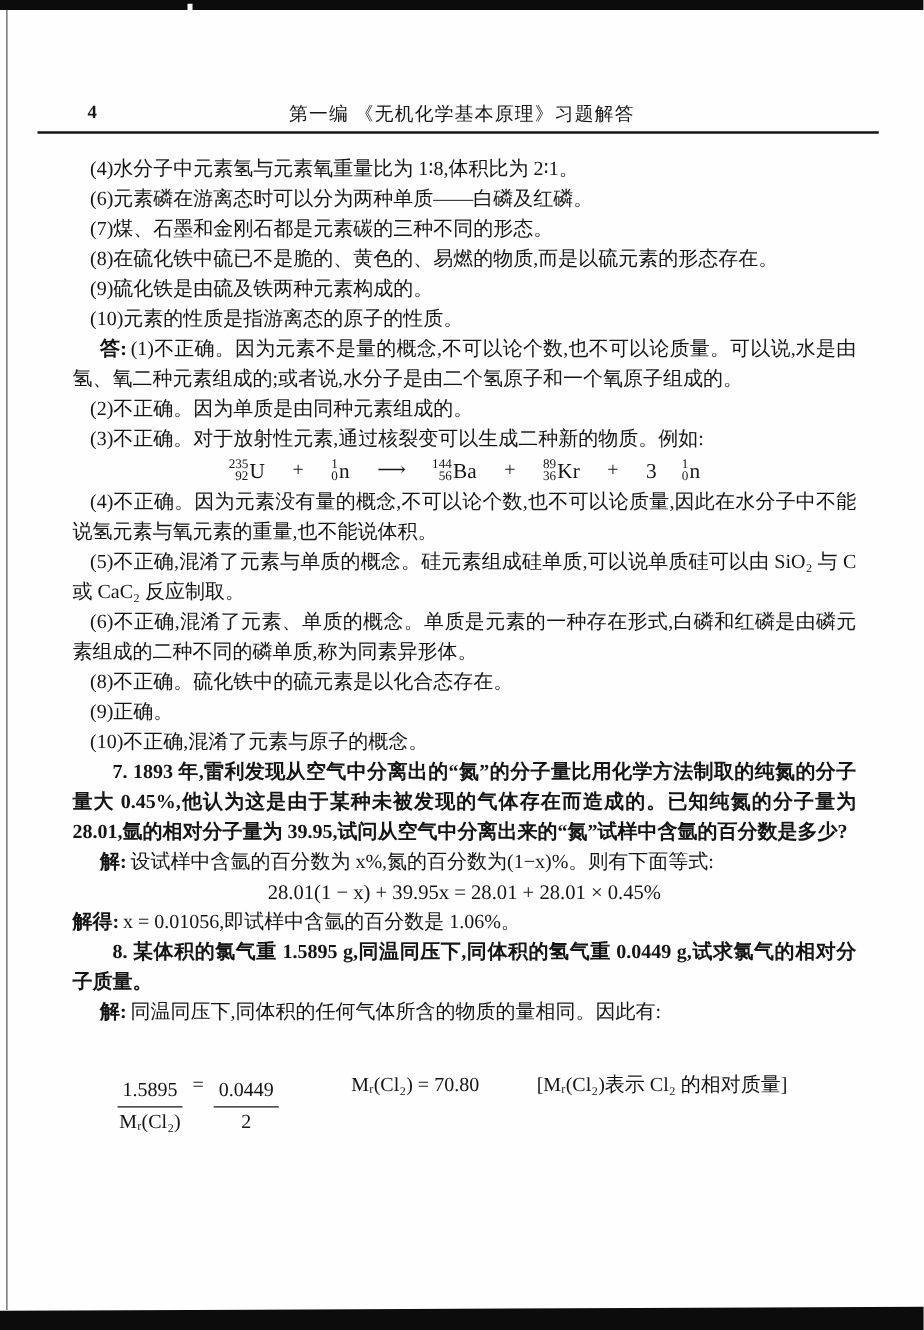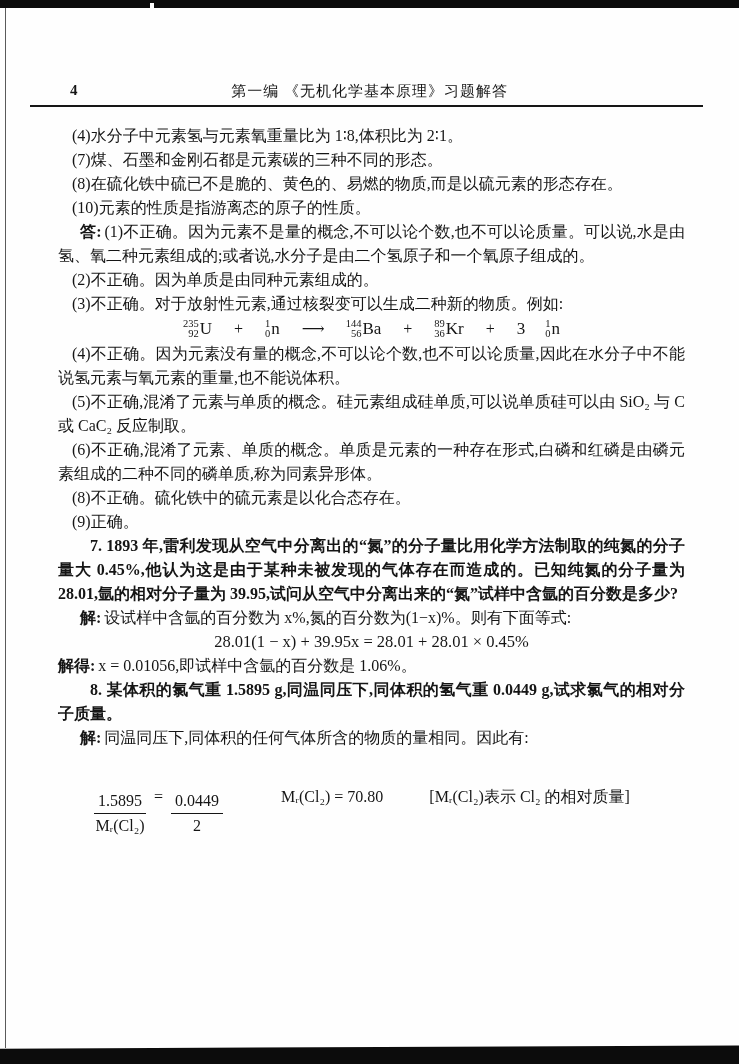--- a/index.html
+++ b/index.html
@@ -58,22 +58,24 @@
   <div class="edge-left"></div>
 
   <div class="pagehead">
     <span class="pagenum">4</span>
     <span class="htitle">第一编 《无机化学基本原理》习题解答</span>
   </div>
   <div class="hrule"></div>
 
   <div class="bodycol">
     <p class="st">(4)水分子中元素氢与元素氧重量比为 1∶8,体积比为 2∶1。</p>
+    <p class="st">(6)元素磷在游离态时可以分为两种单质——白磷及红磷。</p>
     <p class="st">(7)煤、石墨和金刚石都是元素碳的三种不同的形态。</p>
     <p class="st">(8)在硫化铁中硫已不是脆的、黄色的、易燃的物质,而是以硫元素的形态存在。</p>
+    <p class="st">(9)硫化铁是由硫及铁两种元素构成的。</p>
     <p class="st">(10)元素的性质是指游离态的原子的性质。</p>
 
     <p class="ans-intro"><span class="lead">答:</span><span>(1)不正确。因为元素不是量的概念,不可以论个数,也不可以论质量。可以说,水是由氢、氧二种元素组成的;或者说,水分子是由二个氢原子和一个氧原子组成的。</span></p>
     <p class="ans-item">(2)不正确。因为单质是由同种元素组成的。</p>
     <p class="ans-item">(3)不正确。对于放射性元素,通过核裂变可以生成二种新的物质。例如:</p>
 
     <div class="equation nuclear">
       <span class="nuclide">
           <span class="pre">
             <span>235</span>
@@ -114,20 +116,21 @@
           </span>
           <span class="sym">n</span>
         </span>
     </div>
 
     <p class="ans-item">(4)不正确。因为元素没有量的概念,不可以论个数,也不可以论质量,因此在水分子中不能说氢元素与氧元素的重量,也不能说体积。</p>
     <p class="ans-item">(5)不正确,混淆了元素与单质的概念。硅元素组成硅单质,可以说单质硅可以由 SiO₂ 与 C 或 CaC₂ 反应制取。</p>
     <p class="ans-item">(6)不正确,混淆了元素、单质的概念。单质是元素的一种存在形式,白磷和红磷是由磷元素组成的二种不同的磷单质,称为同素异形体。</p>
     <p class="ans-item">(8)不正确。硫化铁中的硫元素是以化合态存在。</p>
     <p class="ans-item">(9)正确。</p>
+    <p class="ans-item">(10)不正确,混淆了元素与原子的概念。</p>
 
     <p class="q q7">7. 1893 年,雷利发现从空气中分离出的“氮”的分子量比用化学方法制取的纯氮的分子量大 0.45%,他认为这是由于某种未被发现的气体存在而造成的。已知纯氮的分子量为 28.01,氩的相对分子量为 39.95,试问从空气中分离出来的“氮”试样中含氩的百分数是多少?</p>
     <p class="sol"><span class="lead">解:</span><span>设试样中含氩的百分数为 x%,氮的百分数为(1−x)%。则有下面等式:</span></p>
     <div class="equation">28.01(1 − x) + 39.95x = 28.01 + 28.01 × 0.45%</div>
     <p class="flush"><span class="lead">解得:</span><span>x = 0.01056,即试样中含氩的百分数是 1.06%。</span></p>
 
     <p class="q q8">8. 某体积的氯气重 1.5895 g,同温同压下,同体积的氢气重 0.0449 g,试求氯气的相对分子质量。</p>
     <p class="sol"><span class="lead">解:</span><span>同温同压下,同体积的任何气体所含的物质的量相同。因此有:</span></p>
 
     <div class="formula-row">

